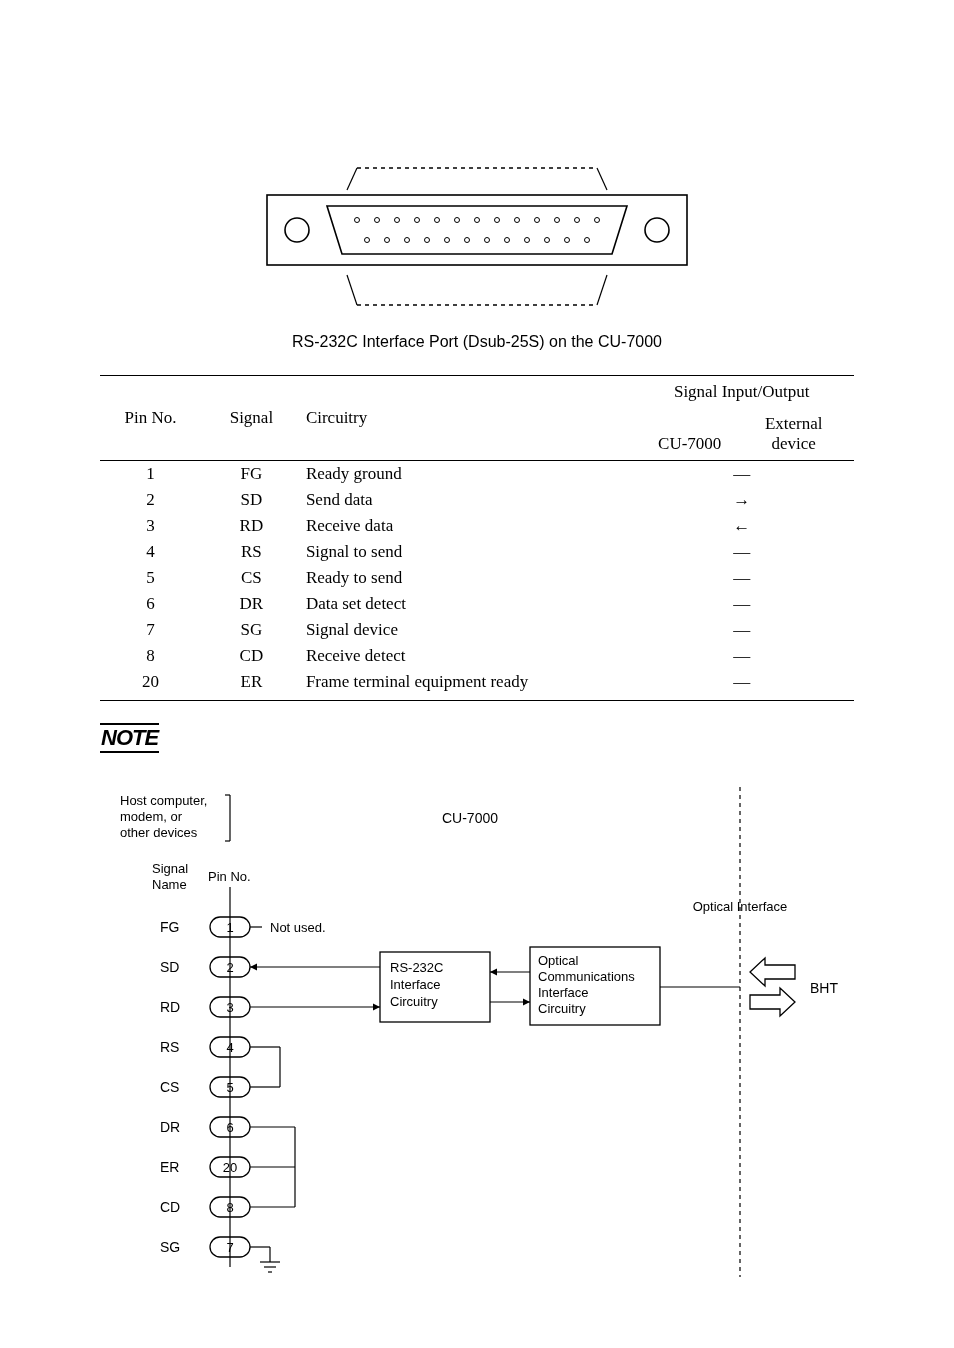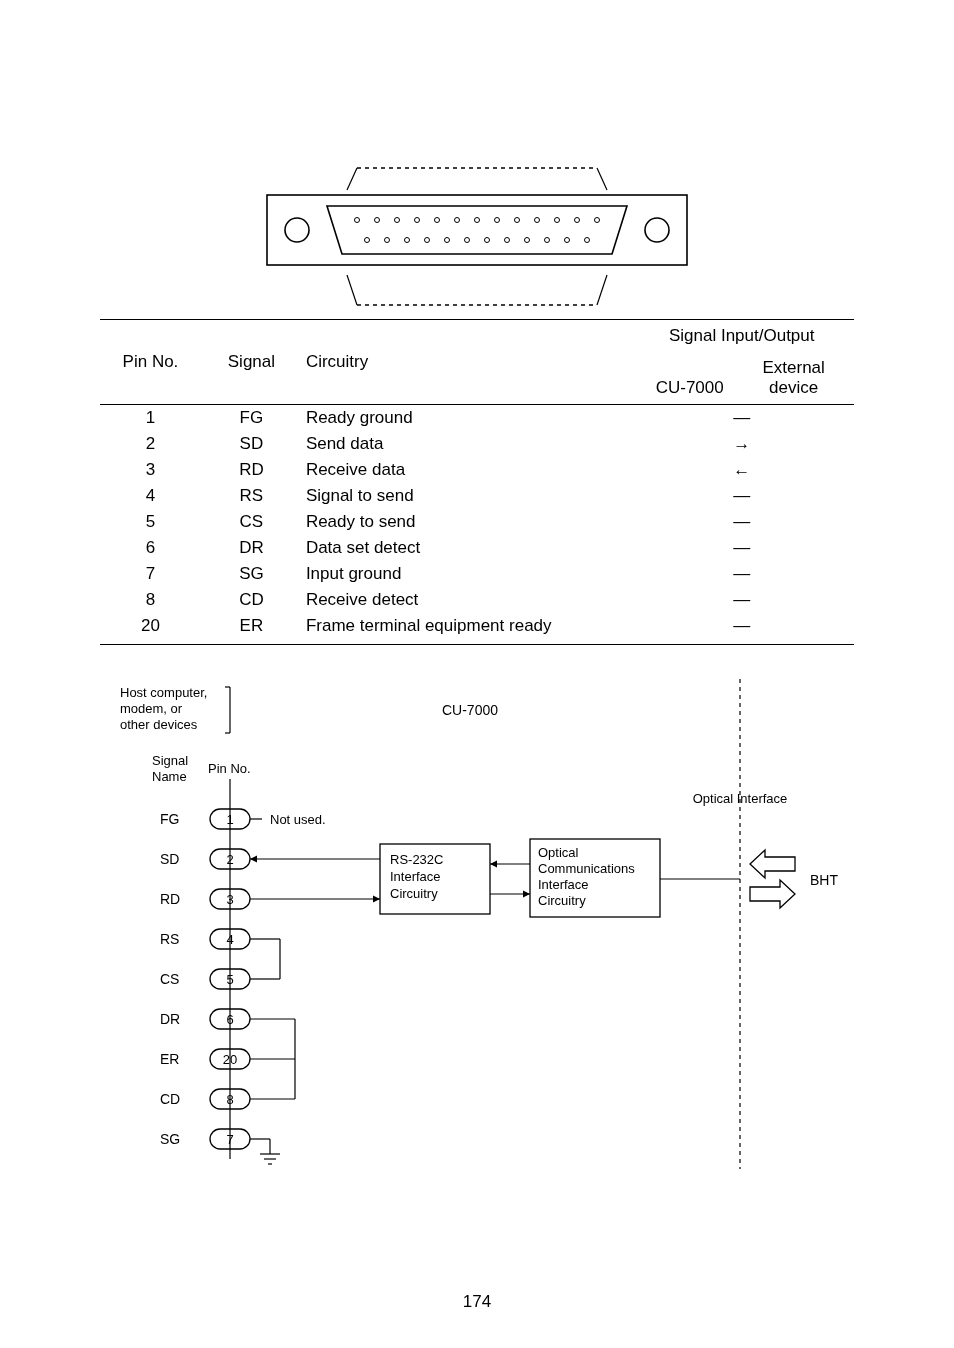--- a/index.html
+++ b/index.html
@@ -35,20 +35,21 @@
     border-top: 1px solid #000;
     border-bottom: 1px solid #000;
     padding: 6px 4px;
   }
   .pin-table tbody tr:last-child td {
     border-bottom: 1px solid #000;
     padding-bottom: 8px;
   }
   .pin-table td {
     vertical-align: middle;
+    font-family: Liberation Serif, serif;
   }
   .c-pin   { width: 90px; text-align: center; }
   .c-sig   { width: 90px; text-align: center; }
   .c-func  { width: 310px; text-align: left; padding-left: 6px; }
   .c-io    { width: 210px; text-align: center; }
   .pin-table tbody td { padding: 3px 4px; }
   .note-wrap { margin-top: 22px; }
   .note {
     display: inline-block;
     font-weight: bold;
@@ -122,20 +123,21 @@
           <circle cx="310" cy="80" r="2.5"></circle>
           <circle cx="330" cy="80" r="2.5"></circle>
       </g>
 
       <line x1="100" y1="145" x2="340" y2="145" stroke="#000" stroke-width="1.5" stroke-dasharray="4 4"></line>
       <line x1="100" y1="145" x2="90" y2="115" stroke="#000" stroke-width="1.2"></line>
       <line x1="340" y1="145" x2="350" y2="115" stroke="#000" stroke-width="1.2"></line>
     </svg>
   </div>
 
+  <div class="caption">RS-232C Interface Port (Dsub-25S) on the CU-7000</div>
 
   <table class="pin-table">
     <thead>
       <tr>
         <td class="c-pin" rowspan="2">Pin No.</td>
         <td class="c-sig" rowspan="2">Signal</td>
         <td class="c-func" rowspan="2">Circuitry</td>
         <td class="c-io" colspan="1" style="border-bottom:none; padding-bottom:0;">Signal Input/Output</td>
       </tr>
       <tr>
@@ -177,38 +179,41 @@
         </tr>
         <tr>
           <td class="c-pin">6</td>
           <td class="c-sig">DR</td>
           <td class="c-func">Data set detect</td>
           <td class="c-io">—</td>
         </tr>
         <tr>
           <td class="c-pin">7</td>
           <td class="c-sig">SG</td>
-          <td class="c-func">Input ground</td>
+          <td class="c-func">Signal device</td>
           <td class="c-io">—</td>
         </tr>
         <tr>
           <td class="c-pin">8</td>
           <td class="c-sig">CD</td>
           <td class="c-func">Receive detect</td>
           <td class="c-io">—</td>
         </tr>
         <tr>
           <td class="c-pin">20</td>
           <td class="c-sig">ER</td>
           <td class="c-func">Frame terminal equipment ready</td>
           <td class="c-io">—</td>
         </tr>
       </tbody>
   </table>
 
+  <div class="note-wrap">
+    <span class="note">NOTE</span>
+  </div>
 
   <div class="diagram">
     <svg viewBox="0 0 760 520" width="760" height="520">
       <defs>
         <marker id="arr" markerWidth="8" markerHeight="8" refX="6" refY="3" orient="auto">
           <path d="M0,0 L6,3 L0,6 Z" fill="#000"></path>
         </marker>
       </defs>
 
       <text x="20" y="28" font-size="13">Host computer,</text>
@@ -301,14 +306,13 @@
       <line x1="170" y1="470" x2="170" y2="485" stroke="#000" stroke-width="1.2"></line>
       <g stroke="#000" stroke-width="1.2">
         <line x1="160" y1="485" x2="180" y2="485"></line>
         <line x1="164" y1="490" x2="176" y2="490"></line>
         <line x1="168" y1="495" x2="172" y2="495"></line>
       </g>
 
     </svg>
   </div>
 
-  <div class="pagenum">174</div>
 </div>
 
 </body></html>

